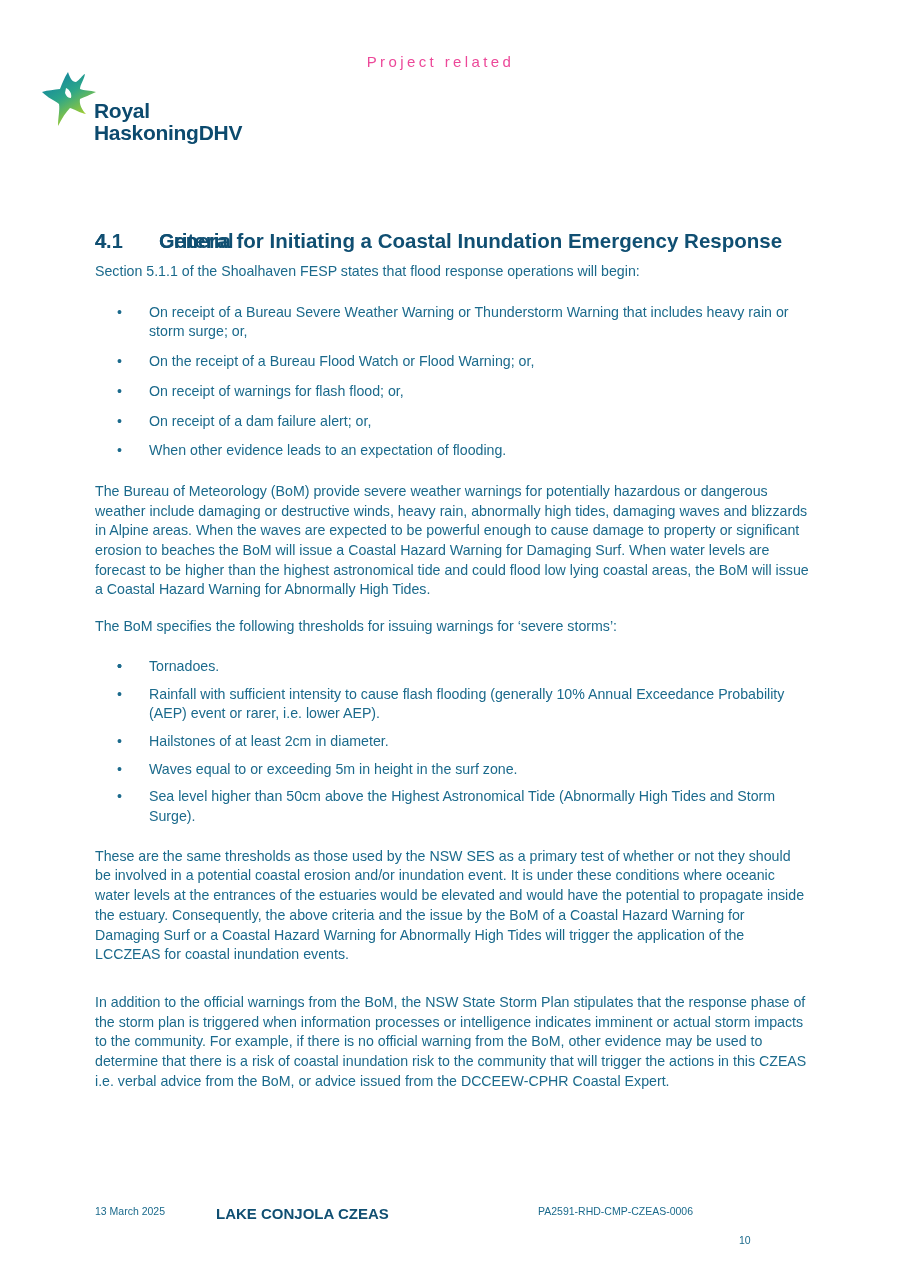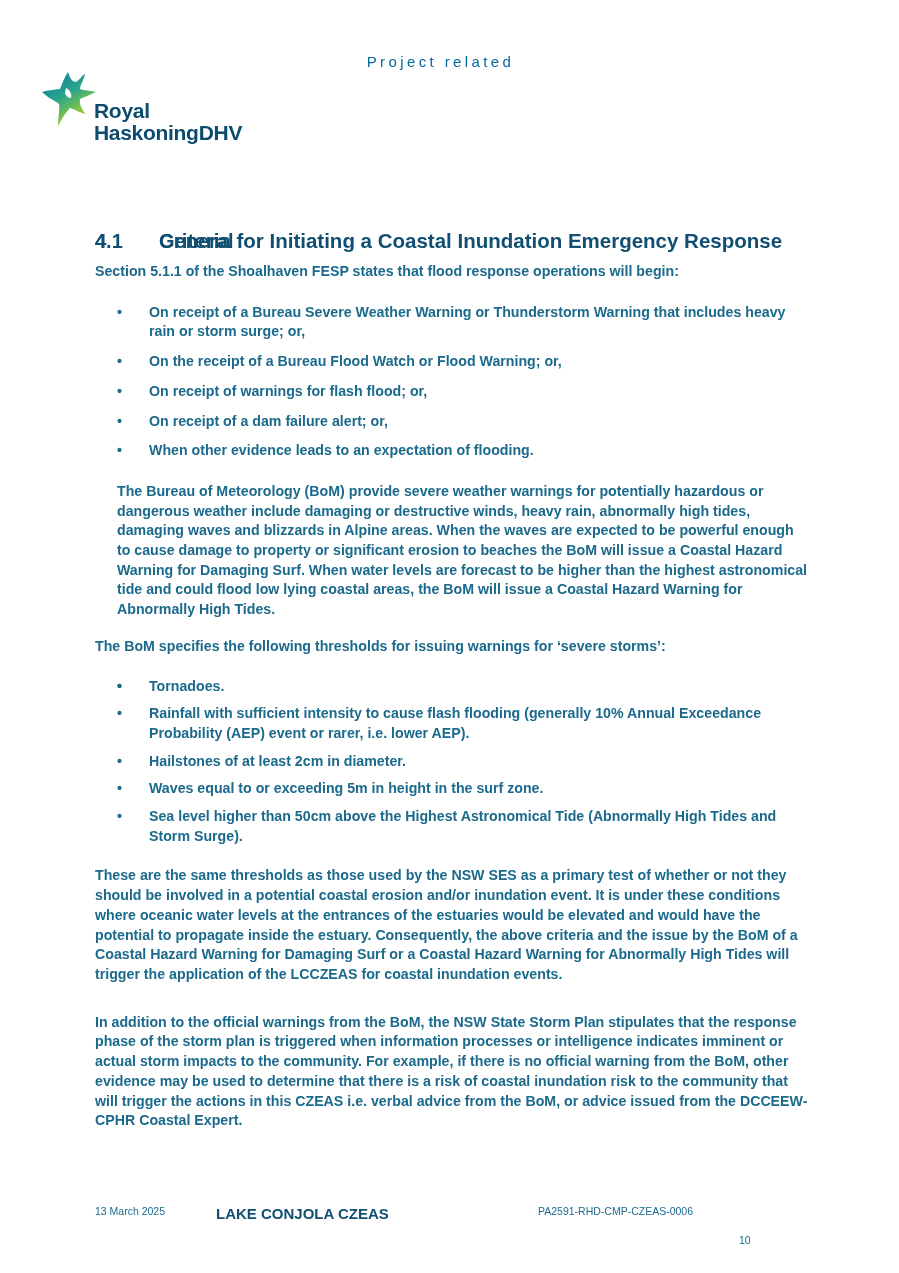--- a/index.html
+++ b/index.html
@@ -1,34 +1,34 @@
 <!DOCTYPE html>
 <html><head>
 <meta charset="utf-8">
 <style>
   html, body { margin: 0; padding: 0; background: #ffffff; }
   body { width: 899px; height: 1273px; position: relative; overflow: hidden;
          font-family: "Liberation Sans", sans-serif; color: #1b6a8c; }
   .classification { position: absolute; top: 53px; left: 0; width: 881px; text-align: center;
-         font-size: 15px; letter-spacing: 3.4px; color: #0369a1; }
+         font-size: 15px; letter-spacing: 3.4px; color: #ec4899; }
   .logo { position: absolute; left: 40px; top: 70px; width: 220px; height: 80px; }
   .logo-text { position: absolute; left: 54px; top: 30px; font-size: 21px; line-height: 22px;
          font-weight: bold; color: #0c4a6e; letter-spacing: -0.3px; }
   .h1 { position: absolute; left: 95px; top: 181px; font-size: 20.5px; font-weight: bold; color: #104f72; margin-top: 48px; }
   .h1 .num { display: inline-block; width: 64px; }
   .h2 { position: absolute; left: 95px; top: 230px; font-size: 20px; font-weight: bold; color: #104f72; }
   .h2 .num { display: inline-block; width: 64px; }
-  .content { position: absolute; left: 95px; top: 262px; width: 715px; font-size: 14.2px; line-height: 19.7px; font-weight: bold; }
+  .content { position: absolute; left: 95px; top: 262px; width: 715px; font-size: 14.2px; line-height: 19.7px; }
   p { margin: 0; }
   ul { list-style: none; margin: 0; padding: 0; }
   li { position: relative; padding-left: 54px; }
   li .bullet { position: absolute; left: 22px; top: 0; }
   .list1 { margin-top: 21px; }
   .list1 li { margin-bottom: 10px; }
-  .p-bom { margin-top: 21px; margin-left: 22px; }
+  .p-bom { margin-top: 21px; }
   .p-thr { margin-top: 17px; }
   .list2 { margin-top: 20px; }
   .list2 li { margin-bottom: 8px; }
   .p-same { margin-top: 20px; }
   .p-add { margin-top: 28px; }
   .footer { position: absolute; top: 1205px; left: 0; width: 899px; font-size: 10.5px; color: #1b6a8c; }
   .footer span { position: absolute; top: 0; }
   .f-date { left: 95px; }
   .f-title { left: 216px; font-weight: bold; font-size: 15px; color: #104f72; }
   .f-ref { left: 538px; }

